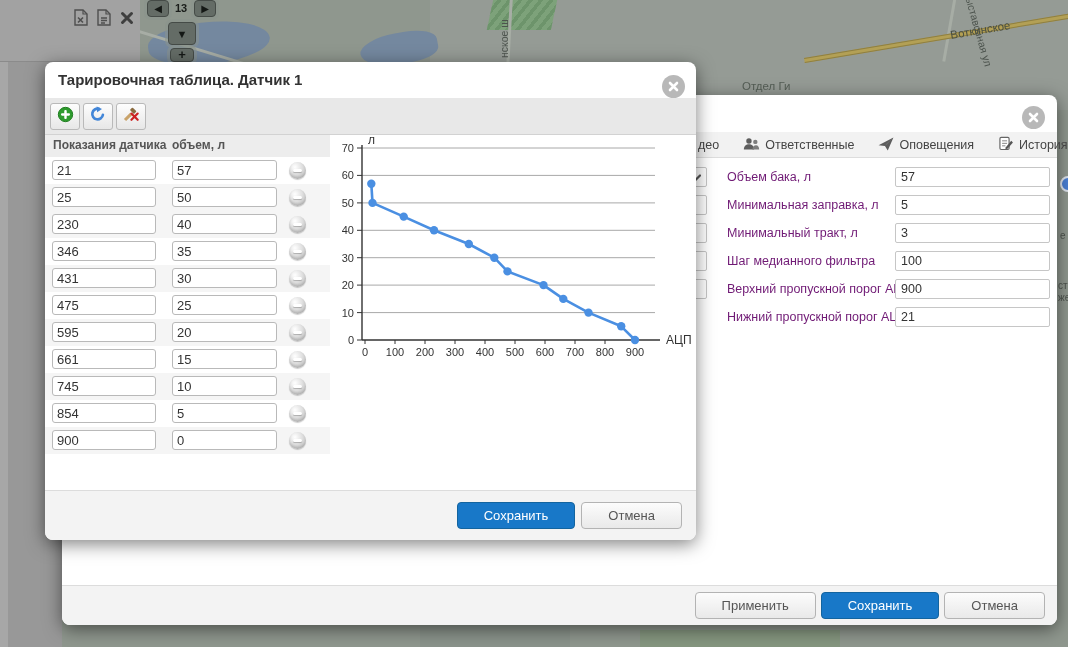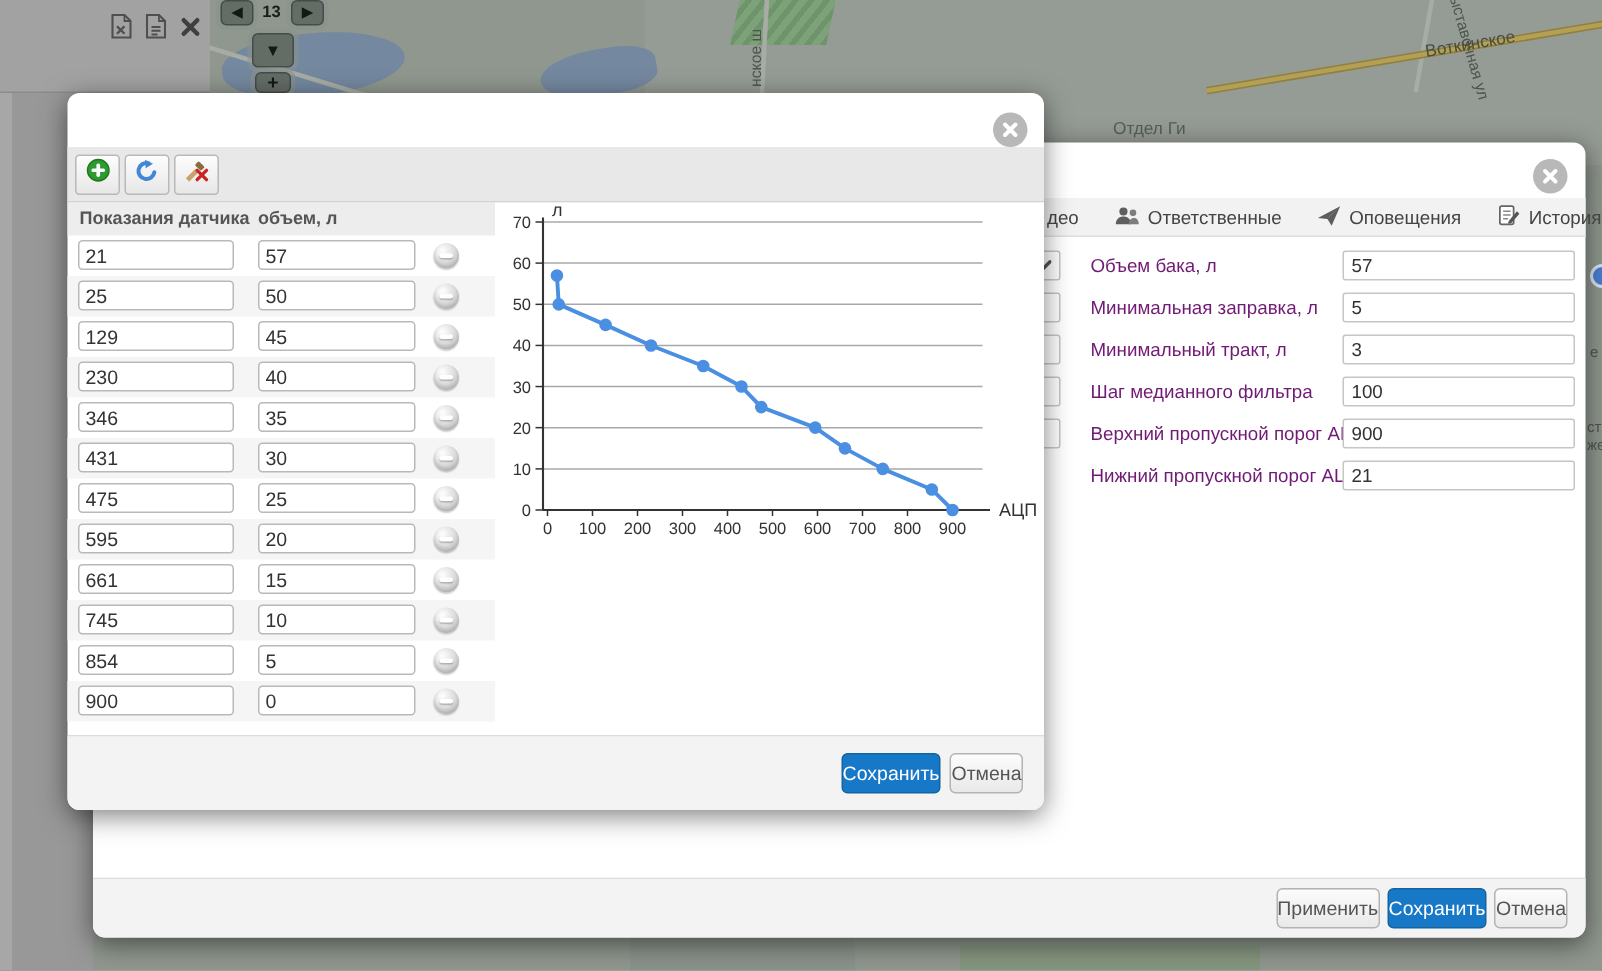--- a/index.html
+++ b/index.html
@@ -46,21 +46,21 @@
   .nav-num  { position:absolute; left:170px; top:2px; width:22px; text-align:center; color:#1a1d1a;
     font-size:11px; font-weight:bold; }
   .nav-down { left:168px; top:22px; width:28px; height:23px; line-height:22px; font-size:11px; }
   .nav-plus { left:170px; top:48px; width:24px; height:14px; line-height:12px; font-size:13px; font-weight:bold; }
 
   
   .dialog { position:absolute; background:#fff; border-radius:8px; box-shadow:0 4px 18px rgba(0,0,0,.5); }
   .dlg-close { position:absolute; width:23px; height:23px; border-radius:50%; background:#b8b8b8;
     display:flex; align-items:center; justify-content:center; cursor:pointer; }
   .btn { height:27px; border-radius:4px; font-size:13px; border:1px solid #b3b3b3; color:#555;
-    background:linear-gradient(#fcfcfc,#e9e9e9); padding:0 0; cursor:pointer;
+    background:linear-gradient(#fcfcfc,#e9e9e9); padding:0 26px; cursor:pointer;
     font-family:"Liberation Sans",sans-serif; }
   .btn-primary { background:#1878c8; border-color:#13649f; color:#fff; }
   .dlg-footer { position:absolute; left:0; right:0; bottom:0; background:#f3f3f3; border-top:1px solid #dcdcdc;
     border-radius:0 0 8px 8px; display:flex; justify-content:flex-end; align-items:center; }
 
   
   .props { left:62px; top:95px; width:995px; height:530px; }
   .props .dlg-close { right:12px; top:11px; }
   .props-tabbar { position:absolute; left:0; right:0; top:37px; height:26px; background:#f2f2f2;
     border-bottom:1px solid #ddd; }
@@ -232,20 +232,21 @@
         </div>
       </div>
     <div class="dlg-footer">
       <button class="btn">Применить</button>
       <button class="btn btn-primary">Сохранить</button>
       <button class="btn">Отмена</button>
     </div>
   </div>
 
   <div class="dialog calib">
+    <div class="calib-title">Тарировочная таблица. Датчик 1</div>
     <div class="dlg-close">
       <svg width="11" height="11" viewBox="0 0 11 11">
           <path d="M2 2 L9 9 M9 2 L2 9" stroke="#fff" stroke-width="2.6" stroke-linecap="round"></path>
         </svg>
     </div>
     <div class="toolbar">
       <div class="tool-btn">
         <span><svg width="17" height="17" viewBox="0 0 18 18">
               <circle cx="9" cy="9" r="7.6" fill="#2e9b2e" stroke="#1c7a1c"></circle>
               <rect x="7.7" y="4.2" width="2.6" height="9.6" rx="1.2" fill="#fff"></rect>
@@ -276,27 +277,20 @@
             <div class="cal-row">
               <input class="c1" value="21" style="">
               <input class="c2" value="57" style="">
               <span class="minus-btn">
                 <span class="minus-bar"></span>
               </span>
             </div>
             <div class="cal-row alt">
               <input class="c1" value="25" style="">
               <input class="c2" value="50" style="">
-              <span class="minus-btn">
-                <span class="minus-bar"></span>
-              </span>
-            </div>
-            <div class="cal-row">
-              <input class="c1" value="129" style="">
-              <input class="c2" value="45" style="">
               <span class="minus-btn">
                 <span class="minus-bar"></span>
               </span>
             </div>
             <div class="cal-row alt">
               <input class="c1" value="230" style="">
               <input class="c2" value="40" style="">
               <span class="minus-btn">
                 <span class="minus-bar"></span>
               </span>

